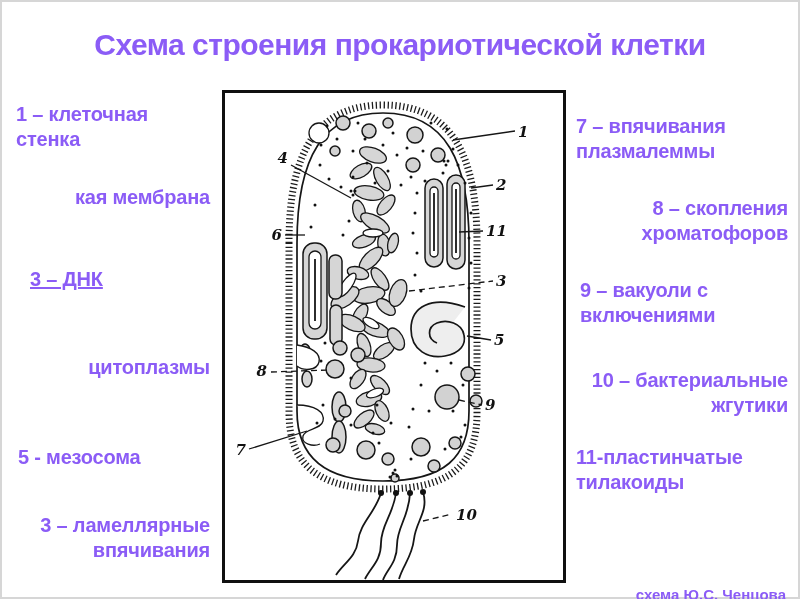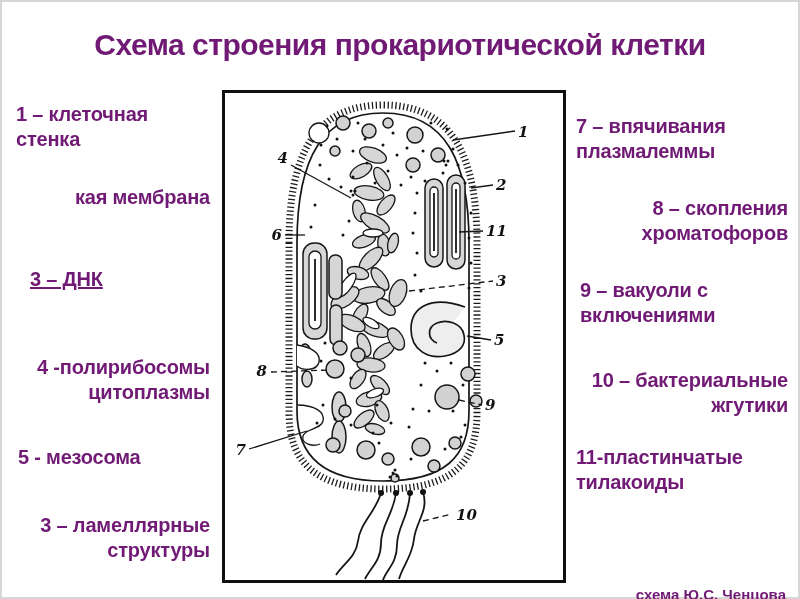--- a/index.html
+++ b/index.html
@@ -1,18 +1,18 @@
 <!DOCTYPE html>
 <html lang="ru"><head>
 <meta charset="utf-8">
 <style>
   html,body{margin:0;padding:0;background:#e8e8e8;}
   .page{
     position:relative;width:800px;height:599px;background:#ffffff;
-    font-family:"Liberation Sans", sans-serif;color:#701a75;overflow:hidden;
+    font-family:"Liberation Sans", sans-serif;color:#8b5cf6;overflow:hidden;
     outline:2px solid #d6d6d6;outline-offset:-2px;
   }
   .title{
     position:absolute;left:0;top:28px;width:800px;text-align:center;
     font-size:30px;font-weight:700;letter-spacing:-0.5px;
   }
   .frame{
     position:absolute;left:222px;top:90px;width:344px;height:493px;
     border:3px solid #101010;box-sizing:border-box;background:#fff;
   }
@@ -48,29 +48,28 @@
     <div>1 – клеточная</div>
     <div>стенка</div>
   </div>
   <div class="legend-item col-left ar" style="top:185px;padding-right:2px;">
     <div>кая мембрана</div>
   </div>
   <div class="legend-item col-left al" style="top:267px;padding-left:18px;text-decoration:underline;">
     <div>3 – ДНК</div>
   </div>
   <div class="legend-item col-left ar" style="top:355px;">
-    <div>4 -полирибосомы</div>
     <div>цитоплазмы</div>
   </div>
   <div class="legend-item col-left al" style="top:445px;padding-left:6px;">
     <div>5 - мезосома</div>
   </div>
   <div class="legend-item col-left ar" style="top:513px;">
     <div>3 – ламеллярные</div>
-    <div>структуры</div>
+    <div>впячивания</div>
   </div>
 
   <div class="legend-item col-right al" style="top:103px;padding-left:8px;">
     <div>7 – впячивания</div>
     <div>плазмалеммы</div>
   </div>
   <div class="legend-item col-right ar" style="top:185px;padding-right:20px;">
     <div>8 – скопления</div>
     <div>хроматофоров</div>
   </div>

